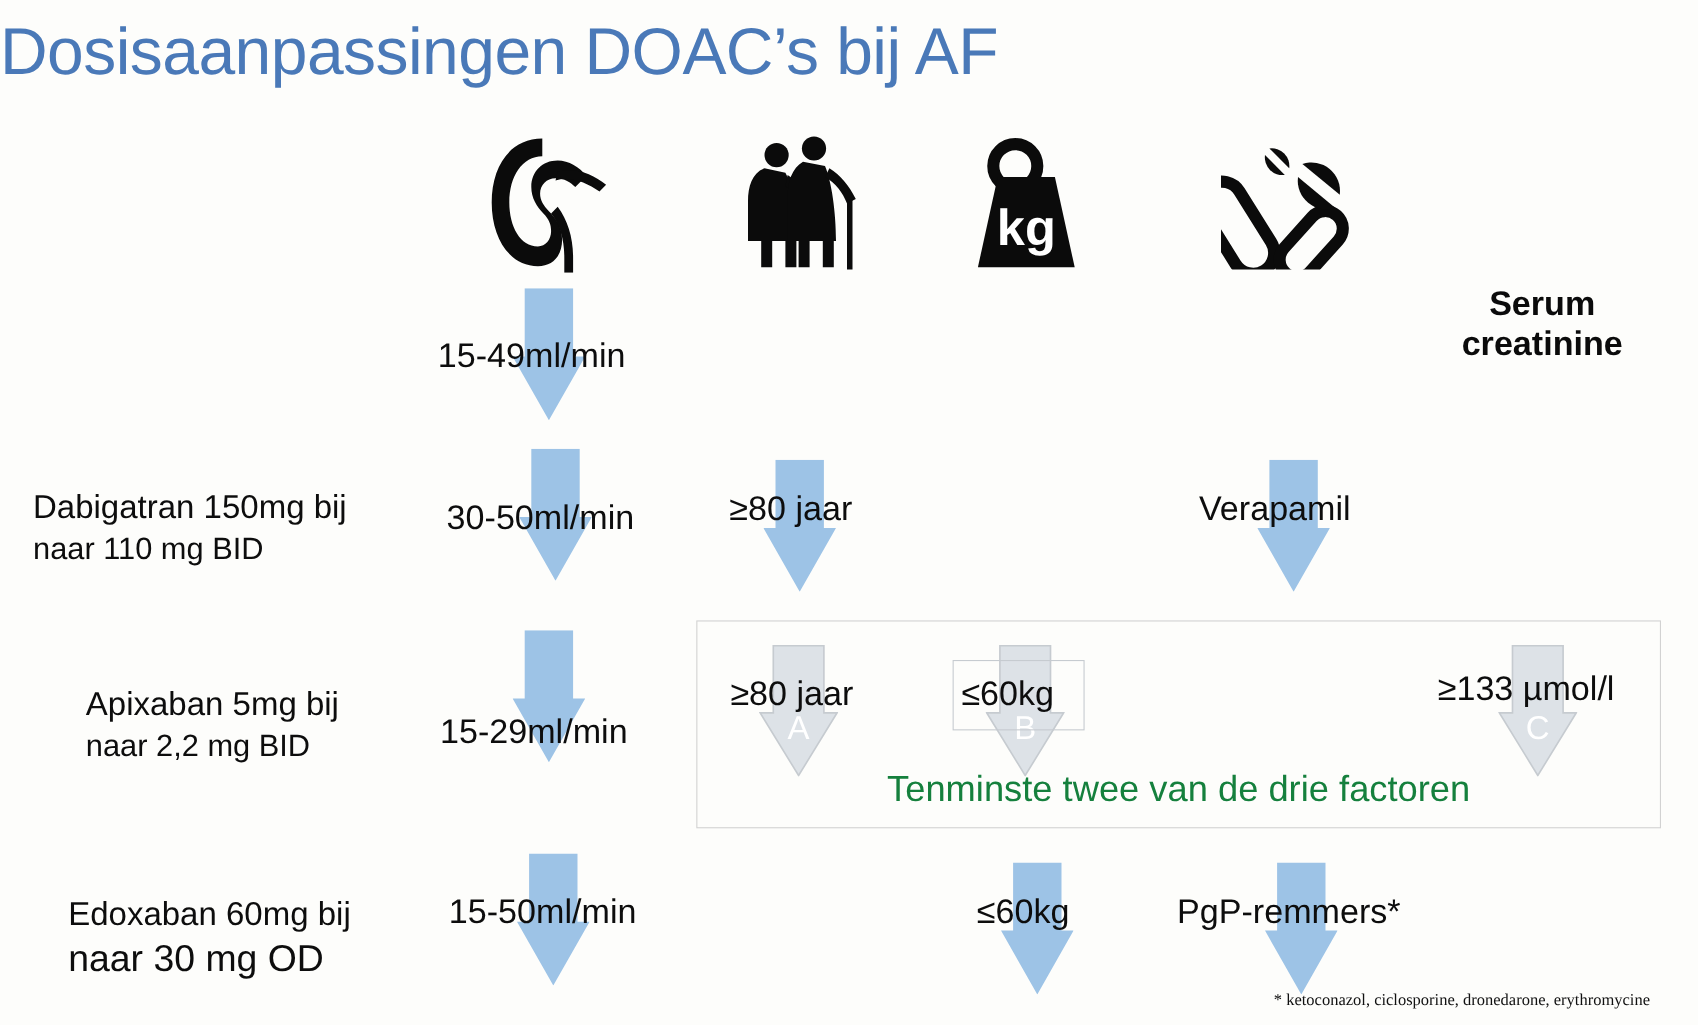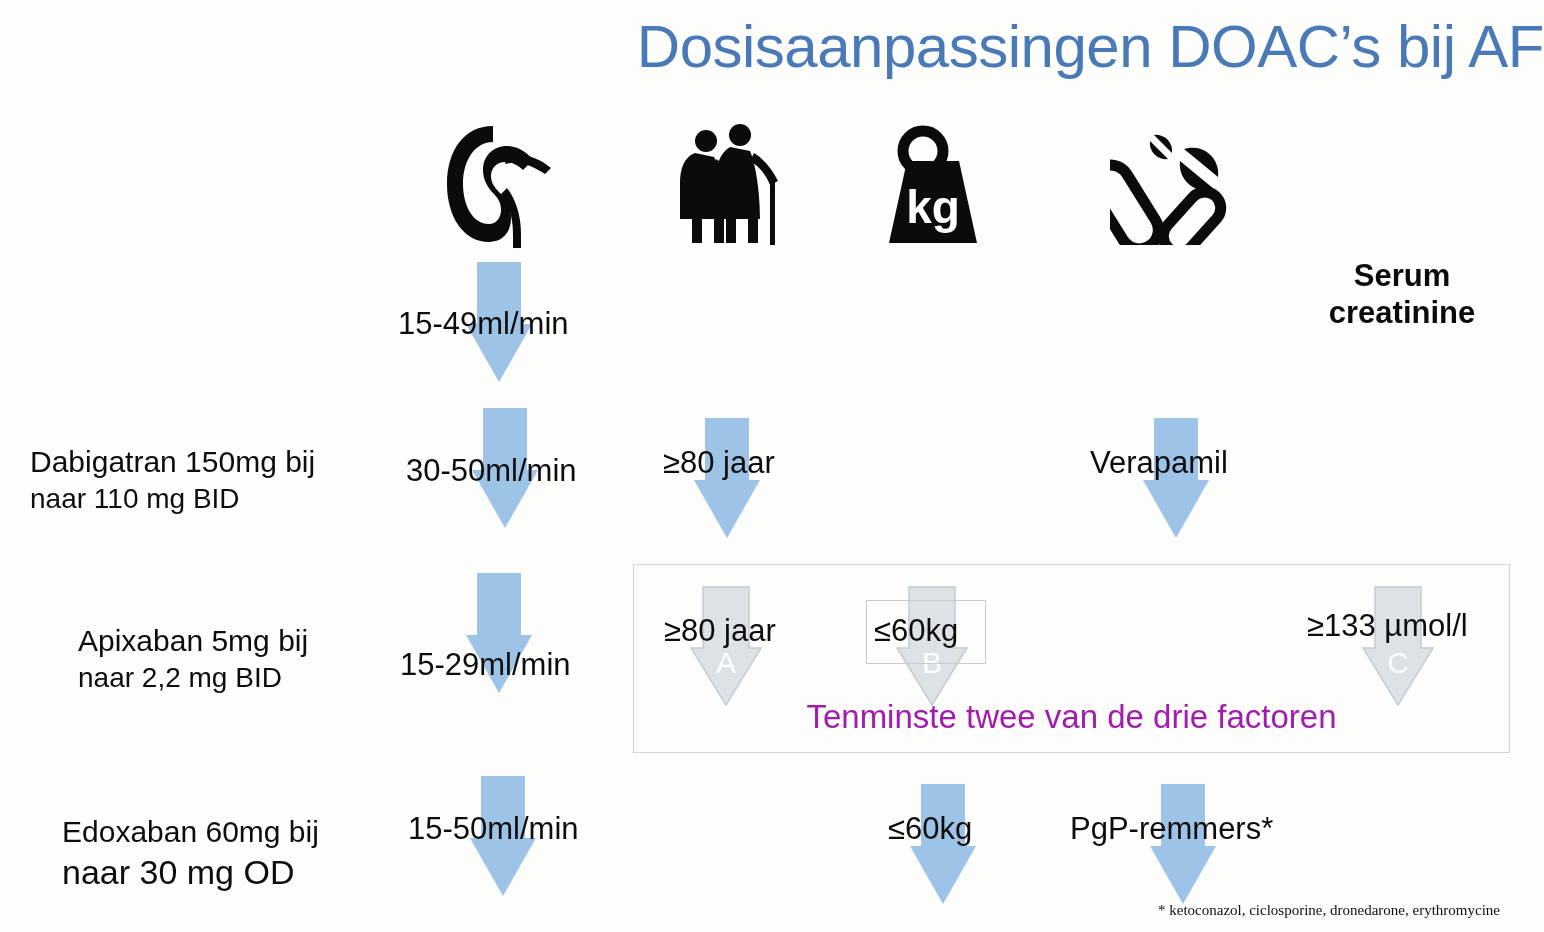--- a/index.html
+++ b/index.html
@@ -10,21 +10,21 @@
     color:#0d0d0d;
     position:relative;
     overflow:hidden;
   }
   .slide { position:relative; width:1544px; height:932px; }
 
   
   .title {
     position:absolute;
     top:12px; left:0; width:100%;
-    text-align:right;
+    text-align:left;
     font-size:60px;
     font-weight:400;
     color:#4a79b8;
     letter-spacing:-0.5px;
     white-space:nowrap;
   }
 
   
   .icon-row { position:absolute; top:120px; left:0; width:100%; height:130px; }
   .icon-cell { position:absolute; top:0; height:130px; display:flex; align-items:center; justify-content:center; }
@@ -79,21 +79,21 @@
     width:877px; height:189px;
     border:1.5px solid #d2d2d2;
     background:transparent;
   }
   .factor-note {
     position:absolute;
     left:633px; top:698px;
     width:877px;
     text-align:center;
     font-size:33px;
-    color:#a21caf;
+    color:#15803d;
     white-space:nowrap;
   }
 
   
   .footnote {
     position:absolute;
     left:1158px; top:902px;
     font-family:"Liberation Serif", serif;
     font-size:15px;
     color:#111;

